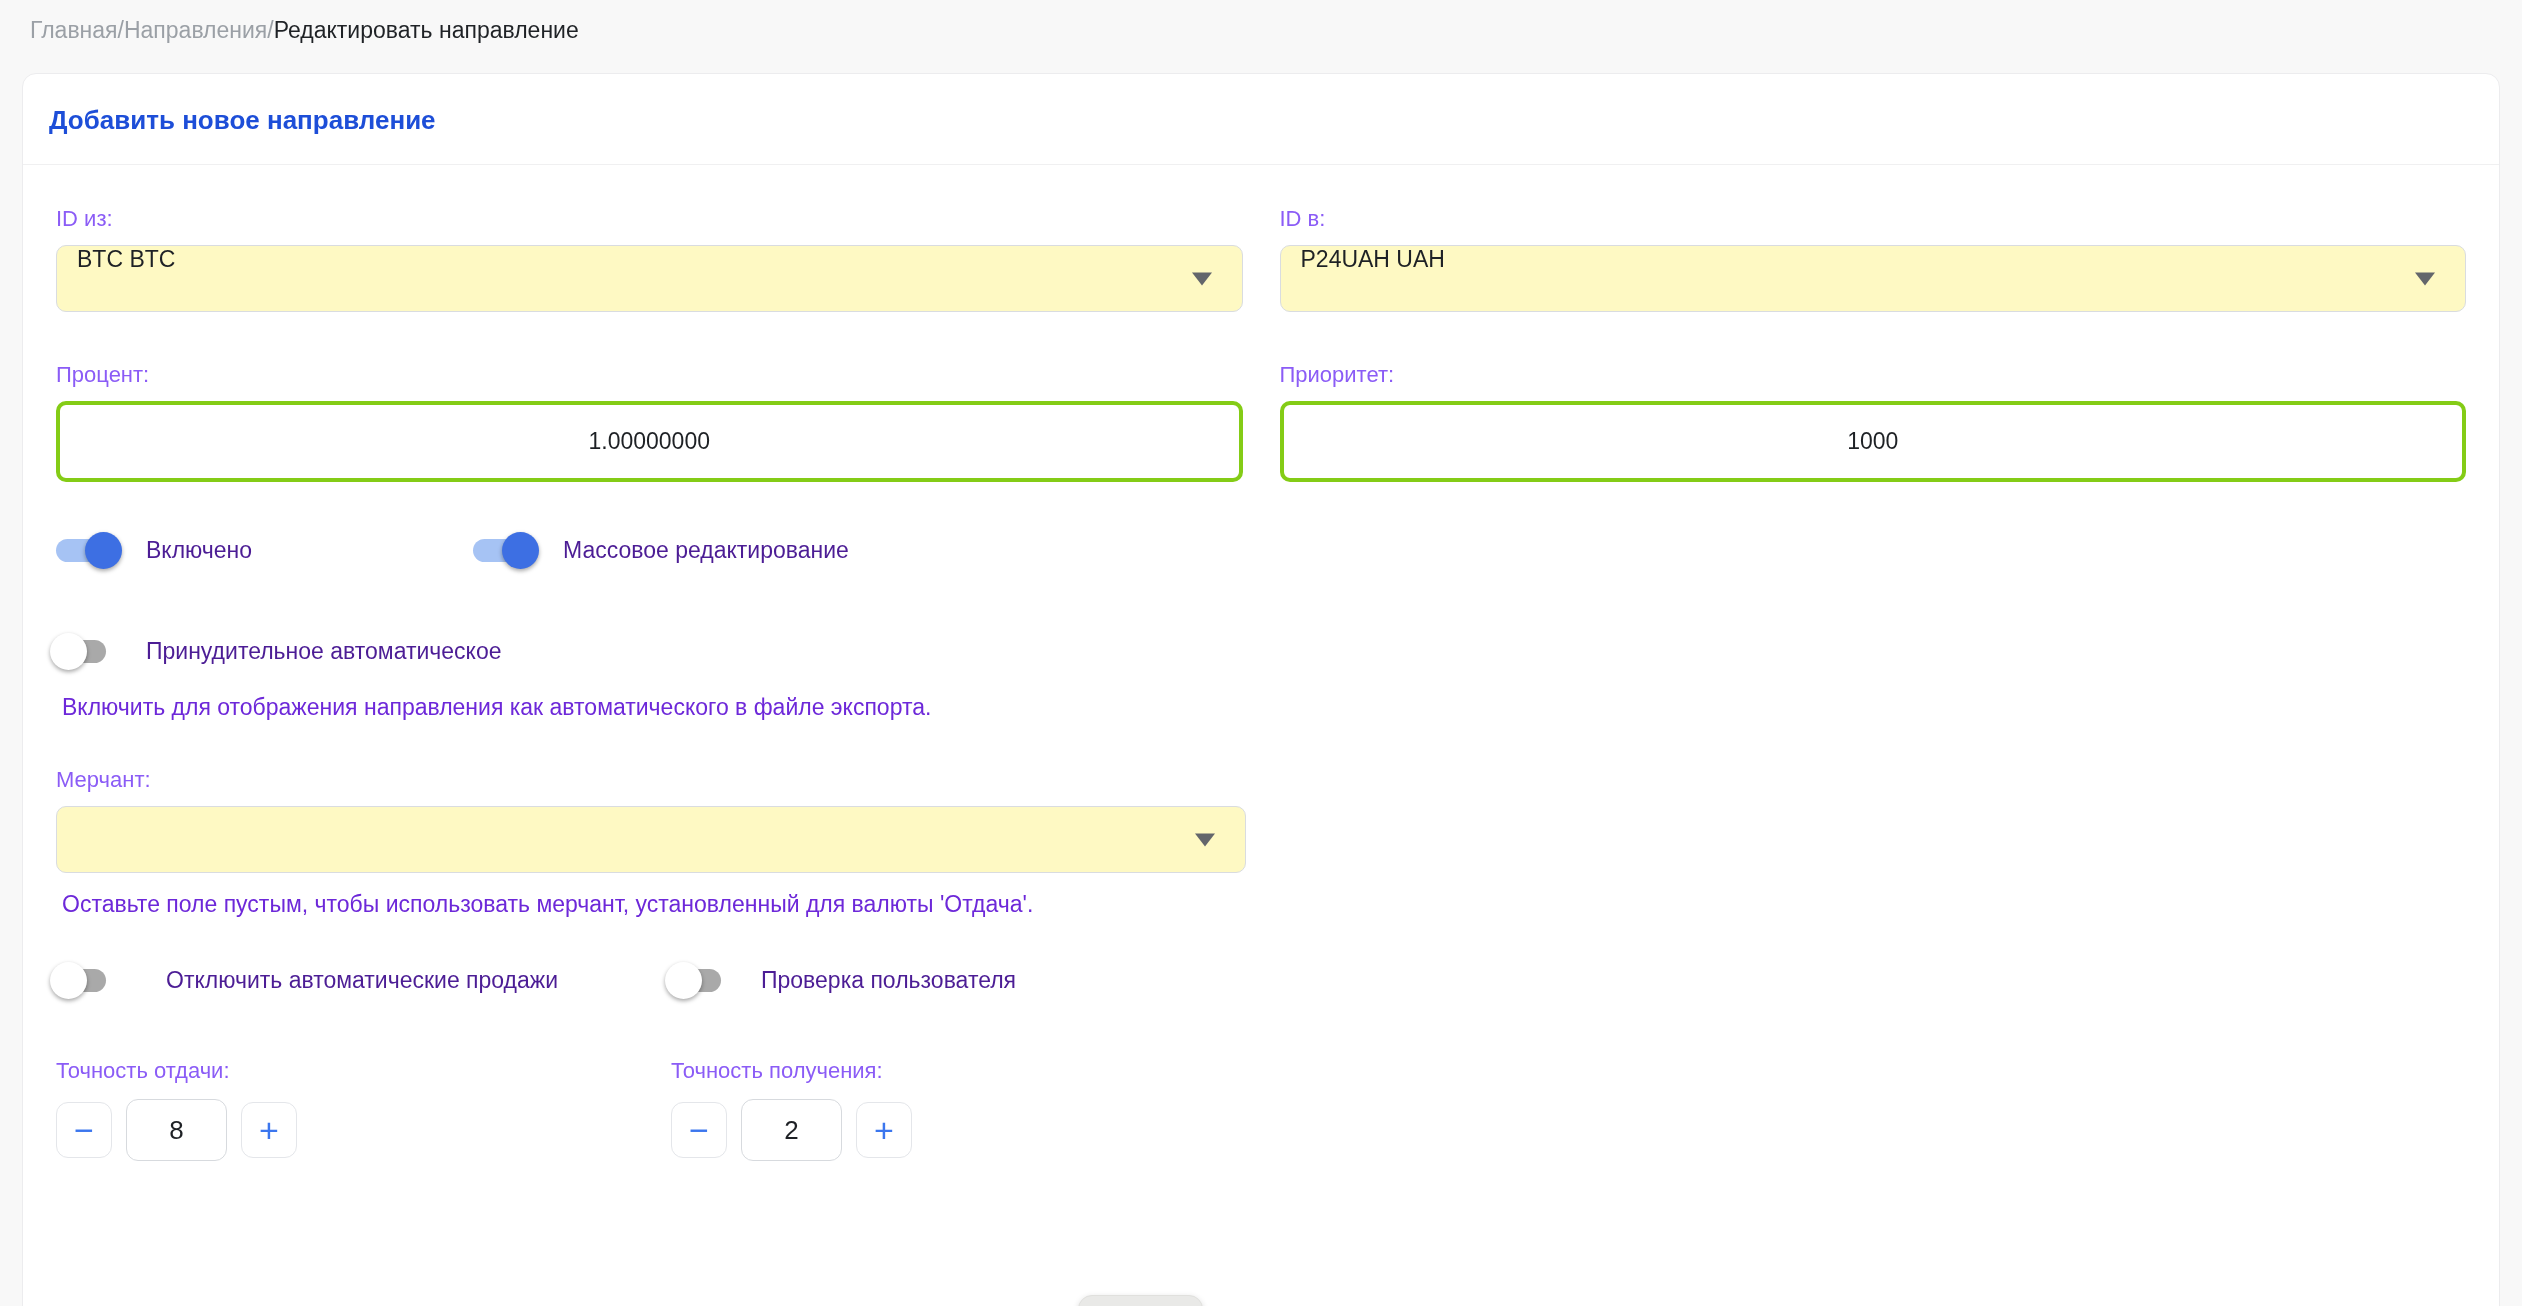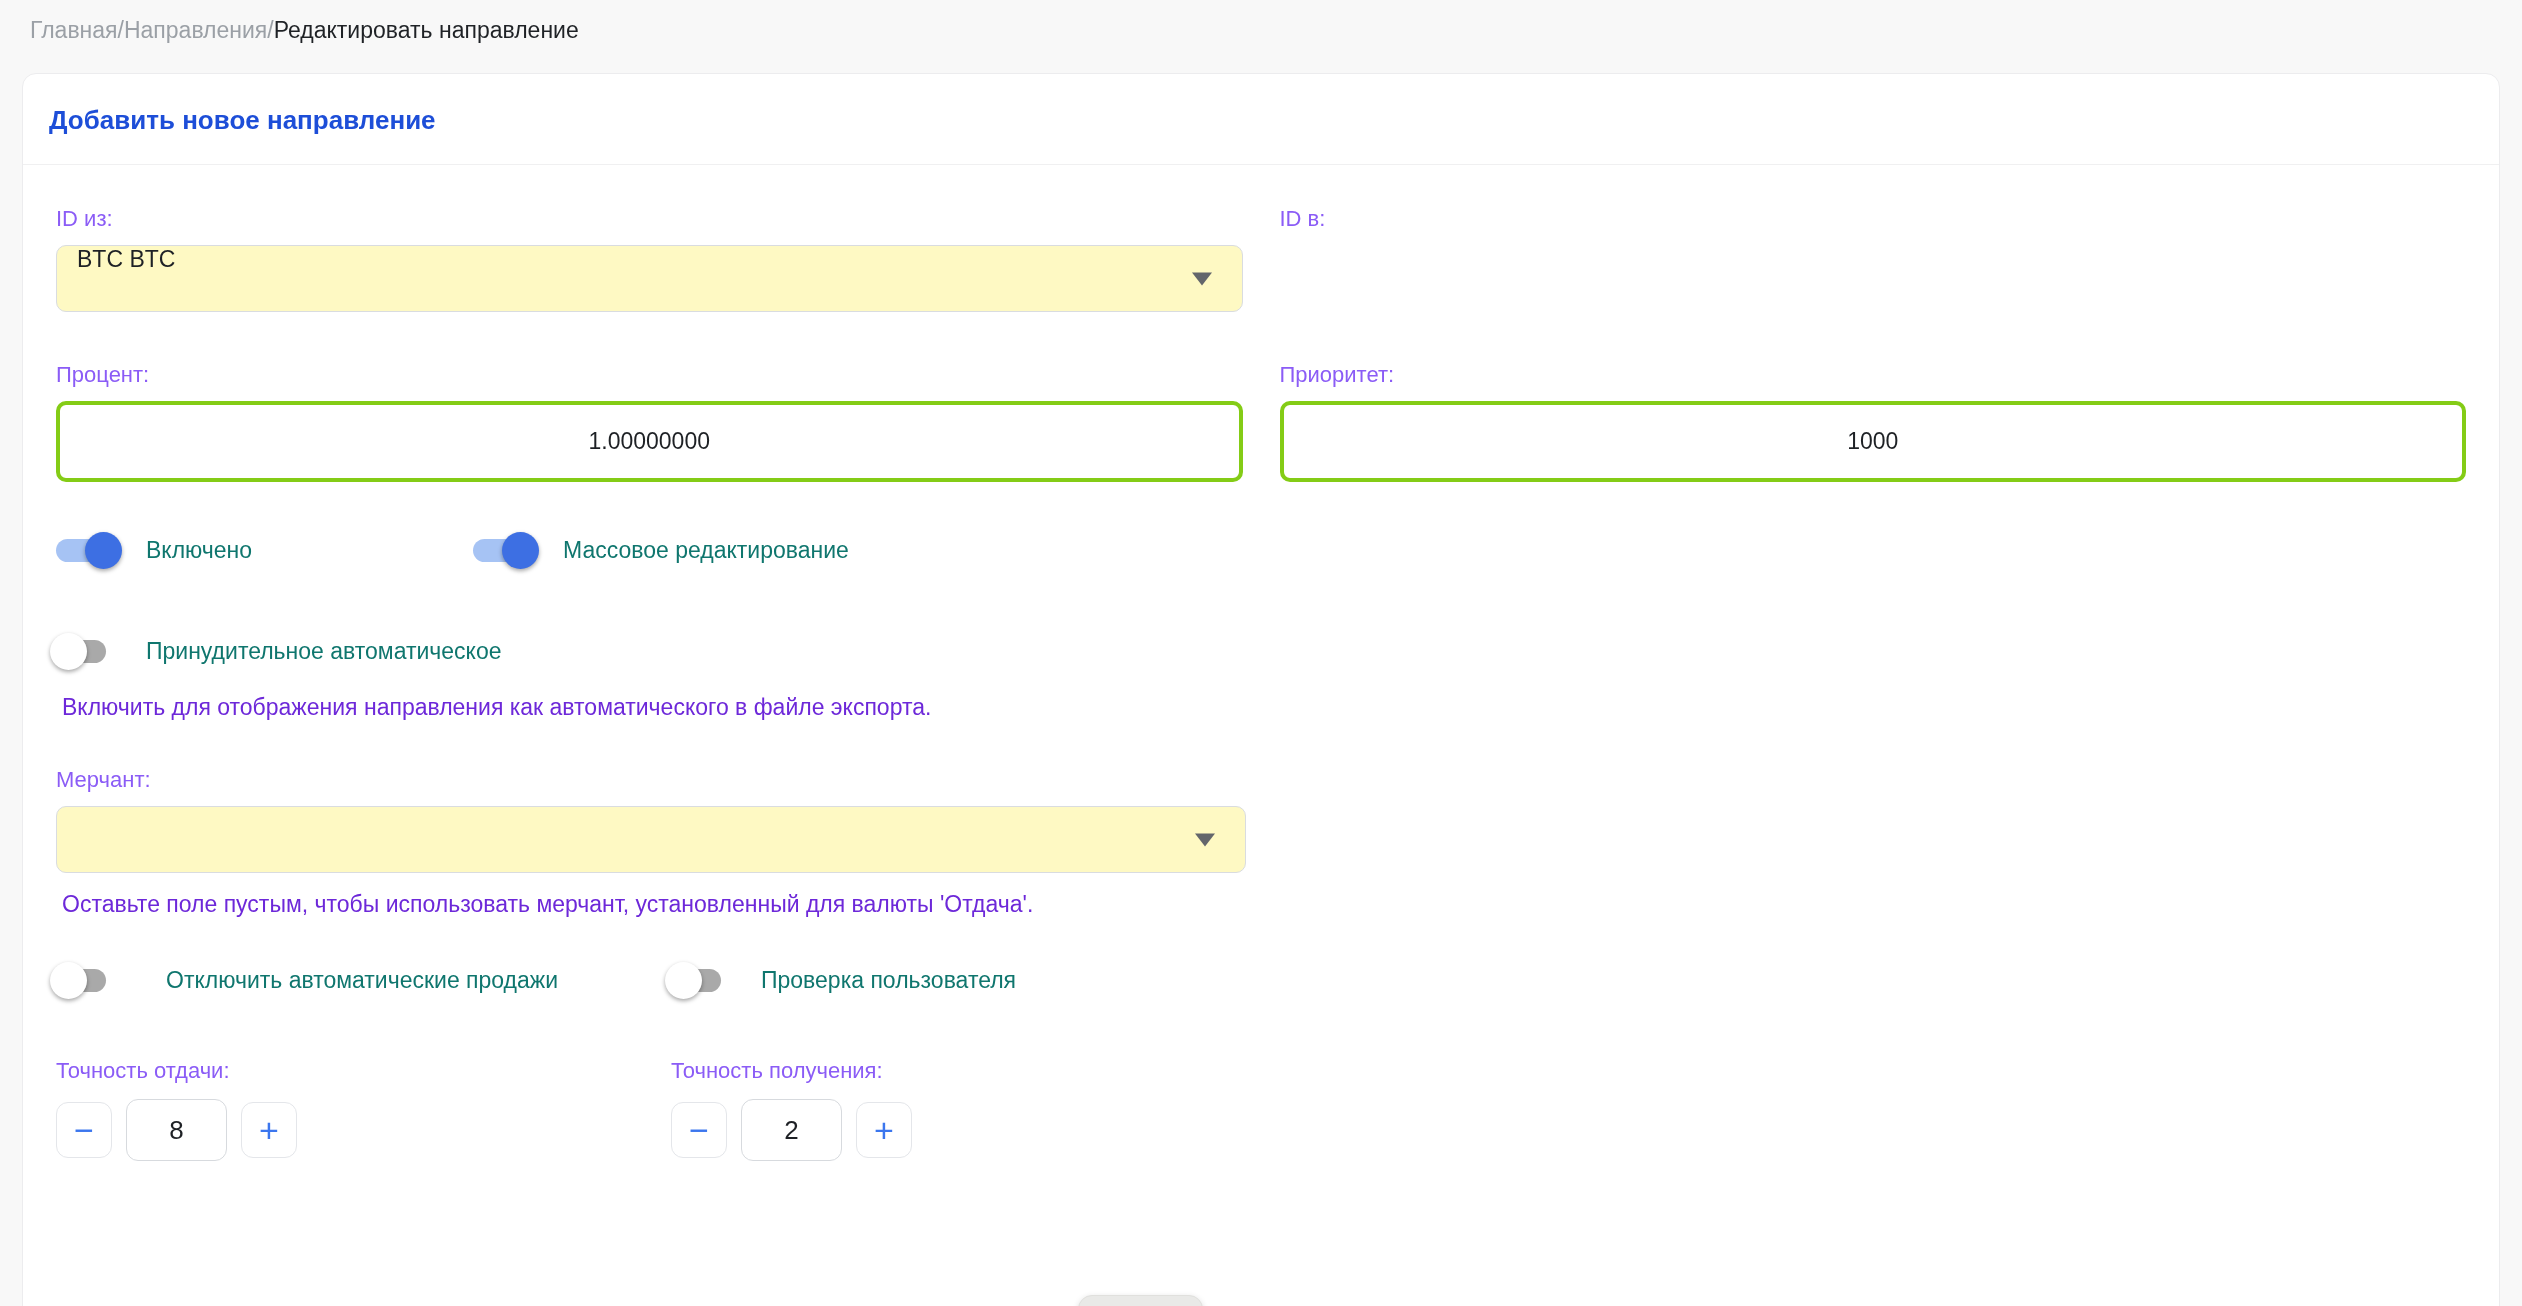--- a/index.html
+++ b/index.html
@@ -73,21 +73,21 @@
   }
   .switch .knob {
     position:absolute; top:0; width:37px; height:37px; border-radius:50%;
     box-shadow:0 2px 4px rgba(0,0,0,0.35); display:block;
   }
   .switch.on  .track { background:#a6c3f4; }
   .switch.on  .knob  { left:29px; background:#3d6fe3; }
   .switch.off .track { background:#a9a9a9; }
   .switch.off .knob  { left:-6px; background:#ffffff; }
 
-  .toggle-label { margin-left:24px; font-size:23px; color:#0f766e; }
+  .toggle-label { margin-left:24px; font-size:23px; color:#4c1d95; }
 
   .row-toggles-1 { margin-bottom:64px; }
   .row-toggle-forced { margin-bottom:24px; }
 
   .hint { font-size:23px; line-height:27px; color:#6d28d9; }
   .hint-forced { margin-left:6px; margin-bottom:45px; }
   .hint-merchant { margin-top:18px; margin-left:6px; }
 
   .merchant-block { margin-bottom:44px; width:1190px; }
   .row-toggles-3 { margin-bottom:58px; }
@@ -139,20 +139,24 @@
       <div class="grid2 mb-row1">
         <div class="field">
           <label class="field-label">ID из:</label>
           <div class="select-box">
             <span class="select-value">BTC BTC</span>
             <span class="select-arrow"></span>
           </div>
         </div>
         <div class="field">
           <label class="field-label">ID в:</label>
+          <div class="select-box">
+            <span class="select-value">P24UAH UAH</span>
+            <span class="select-arrow"></span>
+          </div>
         </div>
       </div>
 
 
       <div class="grid2 mb-row3">
         <div class="field">
           <label class="field-label">Процент:</label>
           <input class="text-input" type="text" value="1.00000000" style="">
         </div>
         <div class="field">

